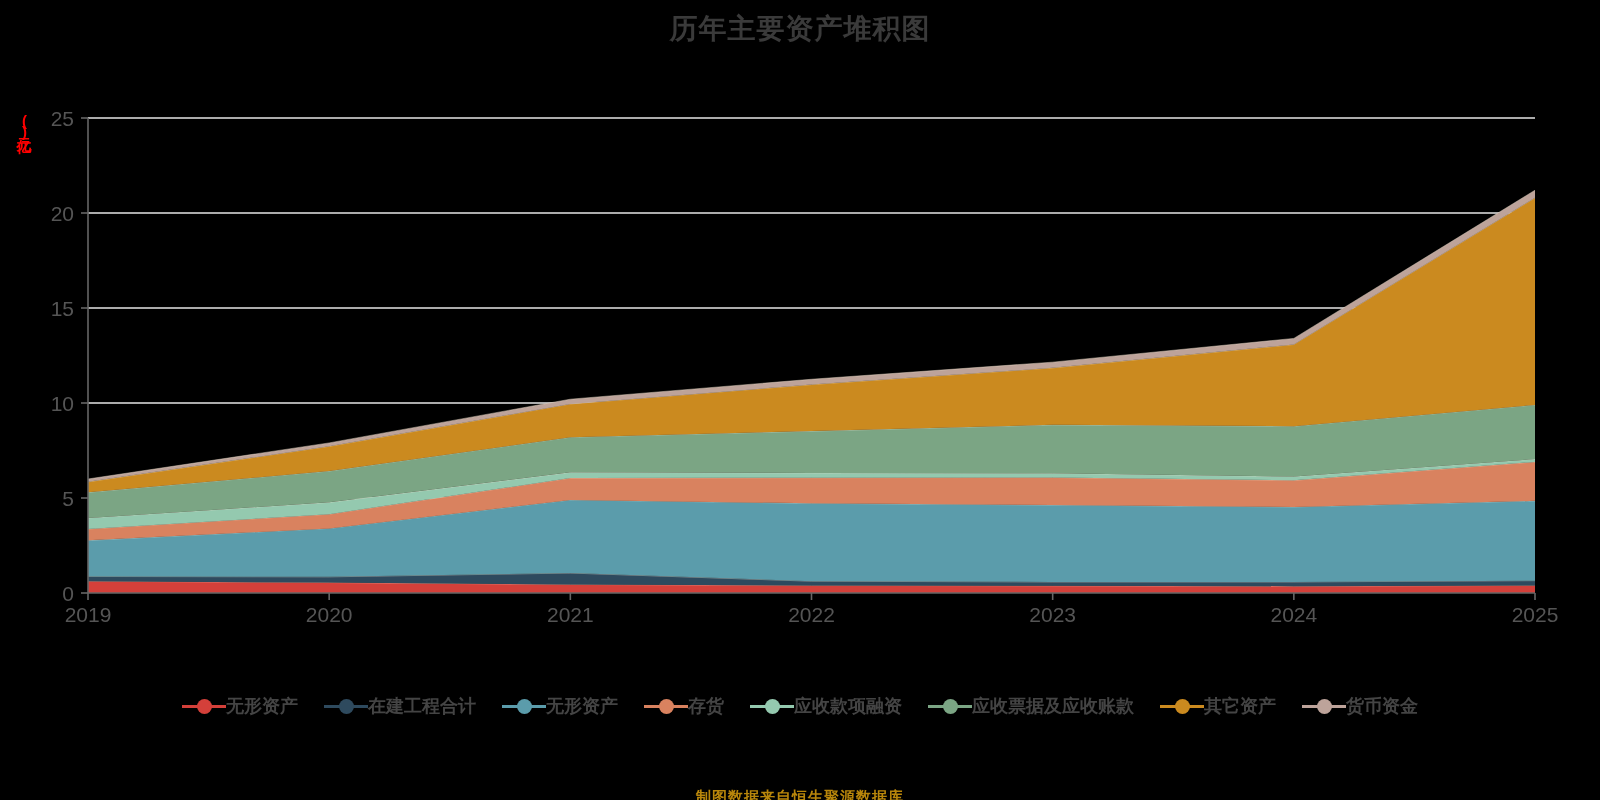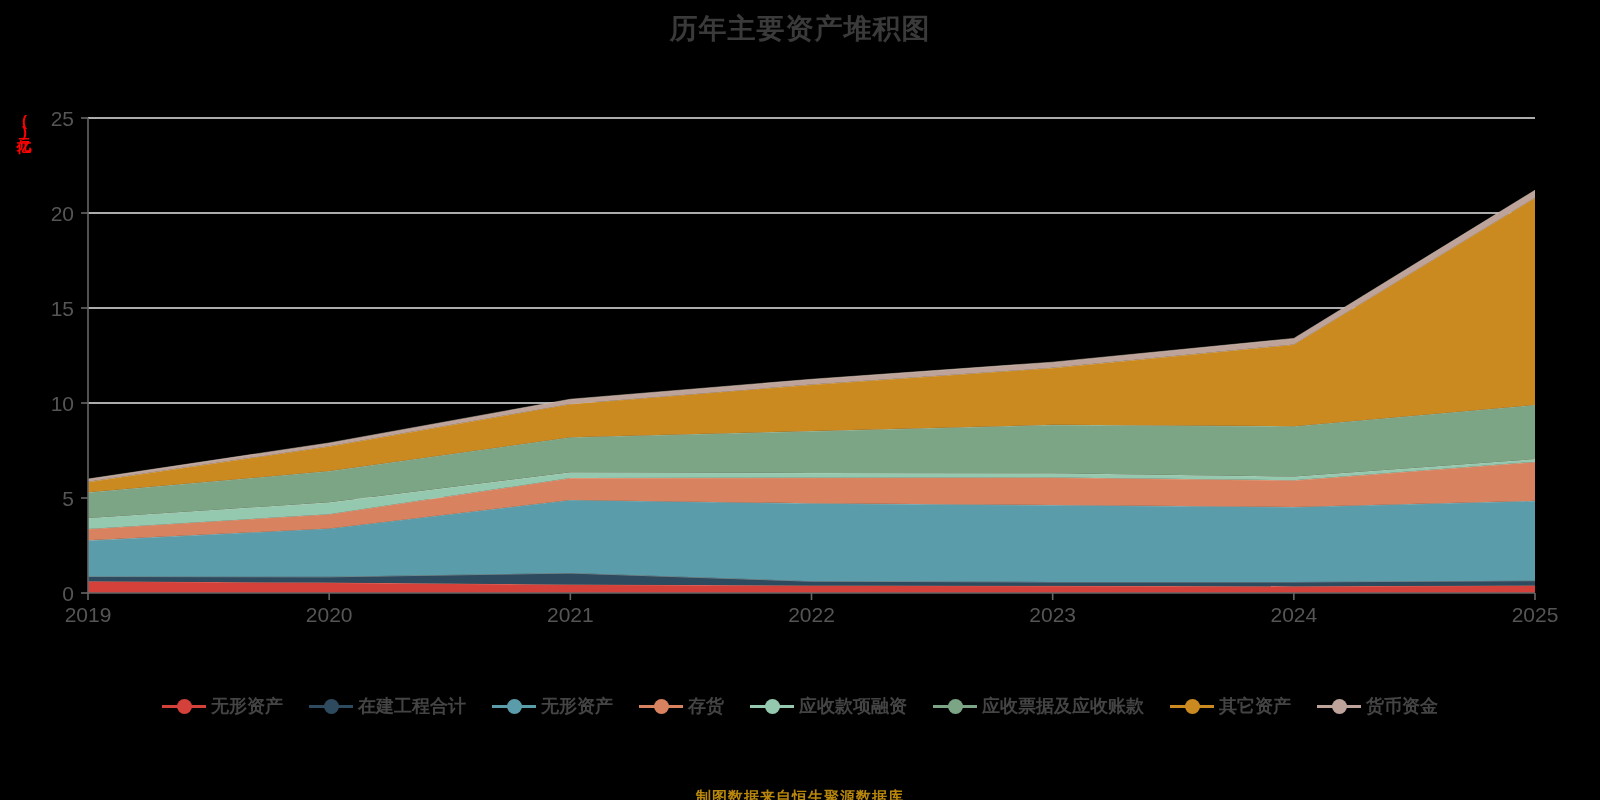--- a/index.html
+++ b/index.html
@@ -23,21 +23,21 @@
   }
 
   .ytick{fill:#555;font-size:21px;text-anchor:end;font-family:"Liberation Sans",sans-serif;}
   .xtick{fill:#555;font-size:21px;text-anchor:middle;font-family:"Liberation Sans",sans-serif;}
 
   .legend{
     position:absolute; left:0; top:694px; width:1600px;
     display:flex; align-items:center; justify-content:center;
     gap:26px; flex-wrap:nowrap;
   }
-  .legend-item{display:flex;align-items:center;gap:5px;}
+  .legend-item{display:flex;align-items:center;}
   .legend-marker{position:relative;width:44px;height:16px;display:flex;align-items:center;justify-content:center;}
   .legend-marker .bar{position:absolute;left:0;top:7px;width:44px;height:2.5px;}
   .legend-marker .dot{position:relative;width:15px;height:15px;border-radius:50%;}
   .legend-label{color:#444;font-size:18px;font-weight:bold;white-space:nowrap;}
 
   .footer{
     position:absolute;left:0;top:760px;width:1600px;text-align:center;
     color:#b8860b; font-size:15px; font-weight:bold; letter-spacing:1px;margin-top:28px;
   }
 </style>

